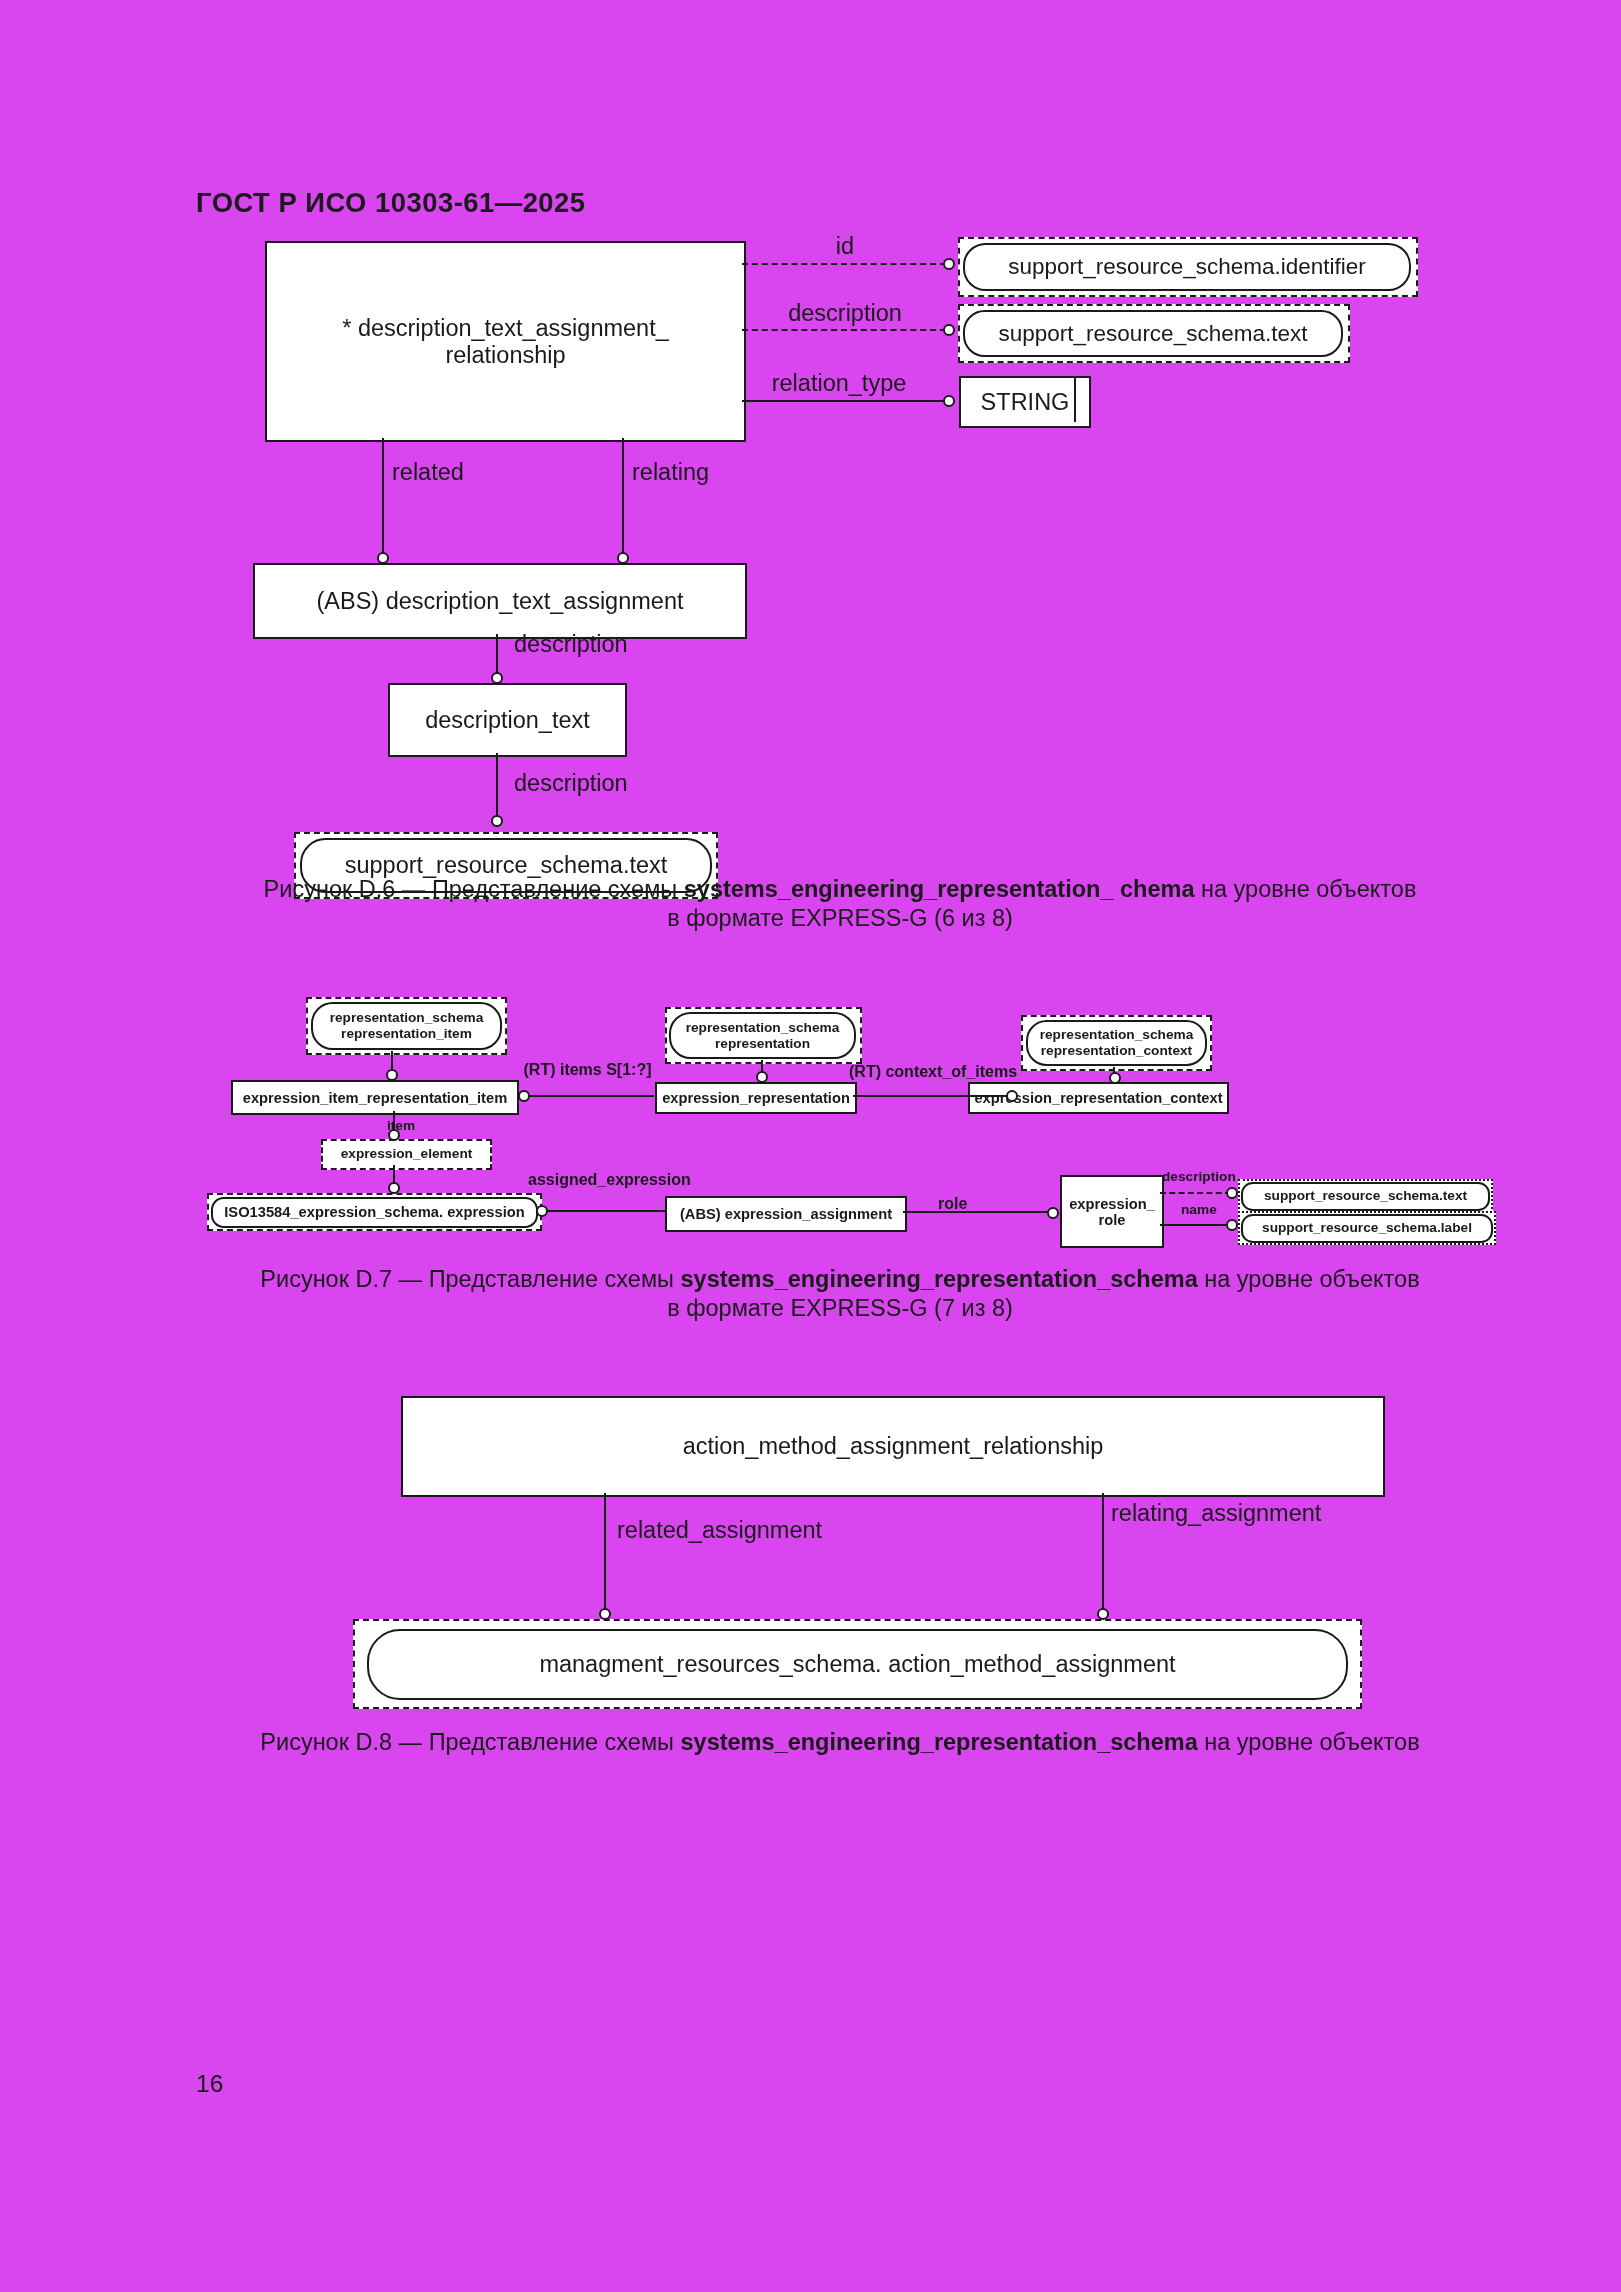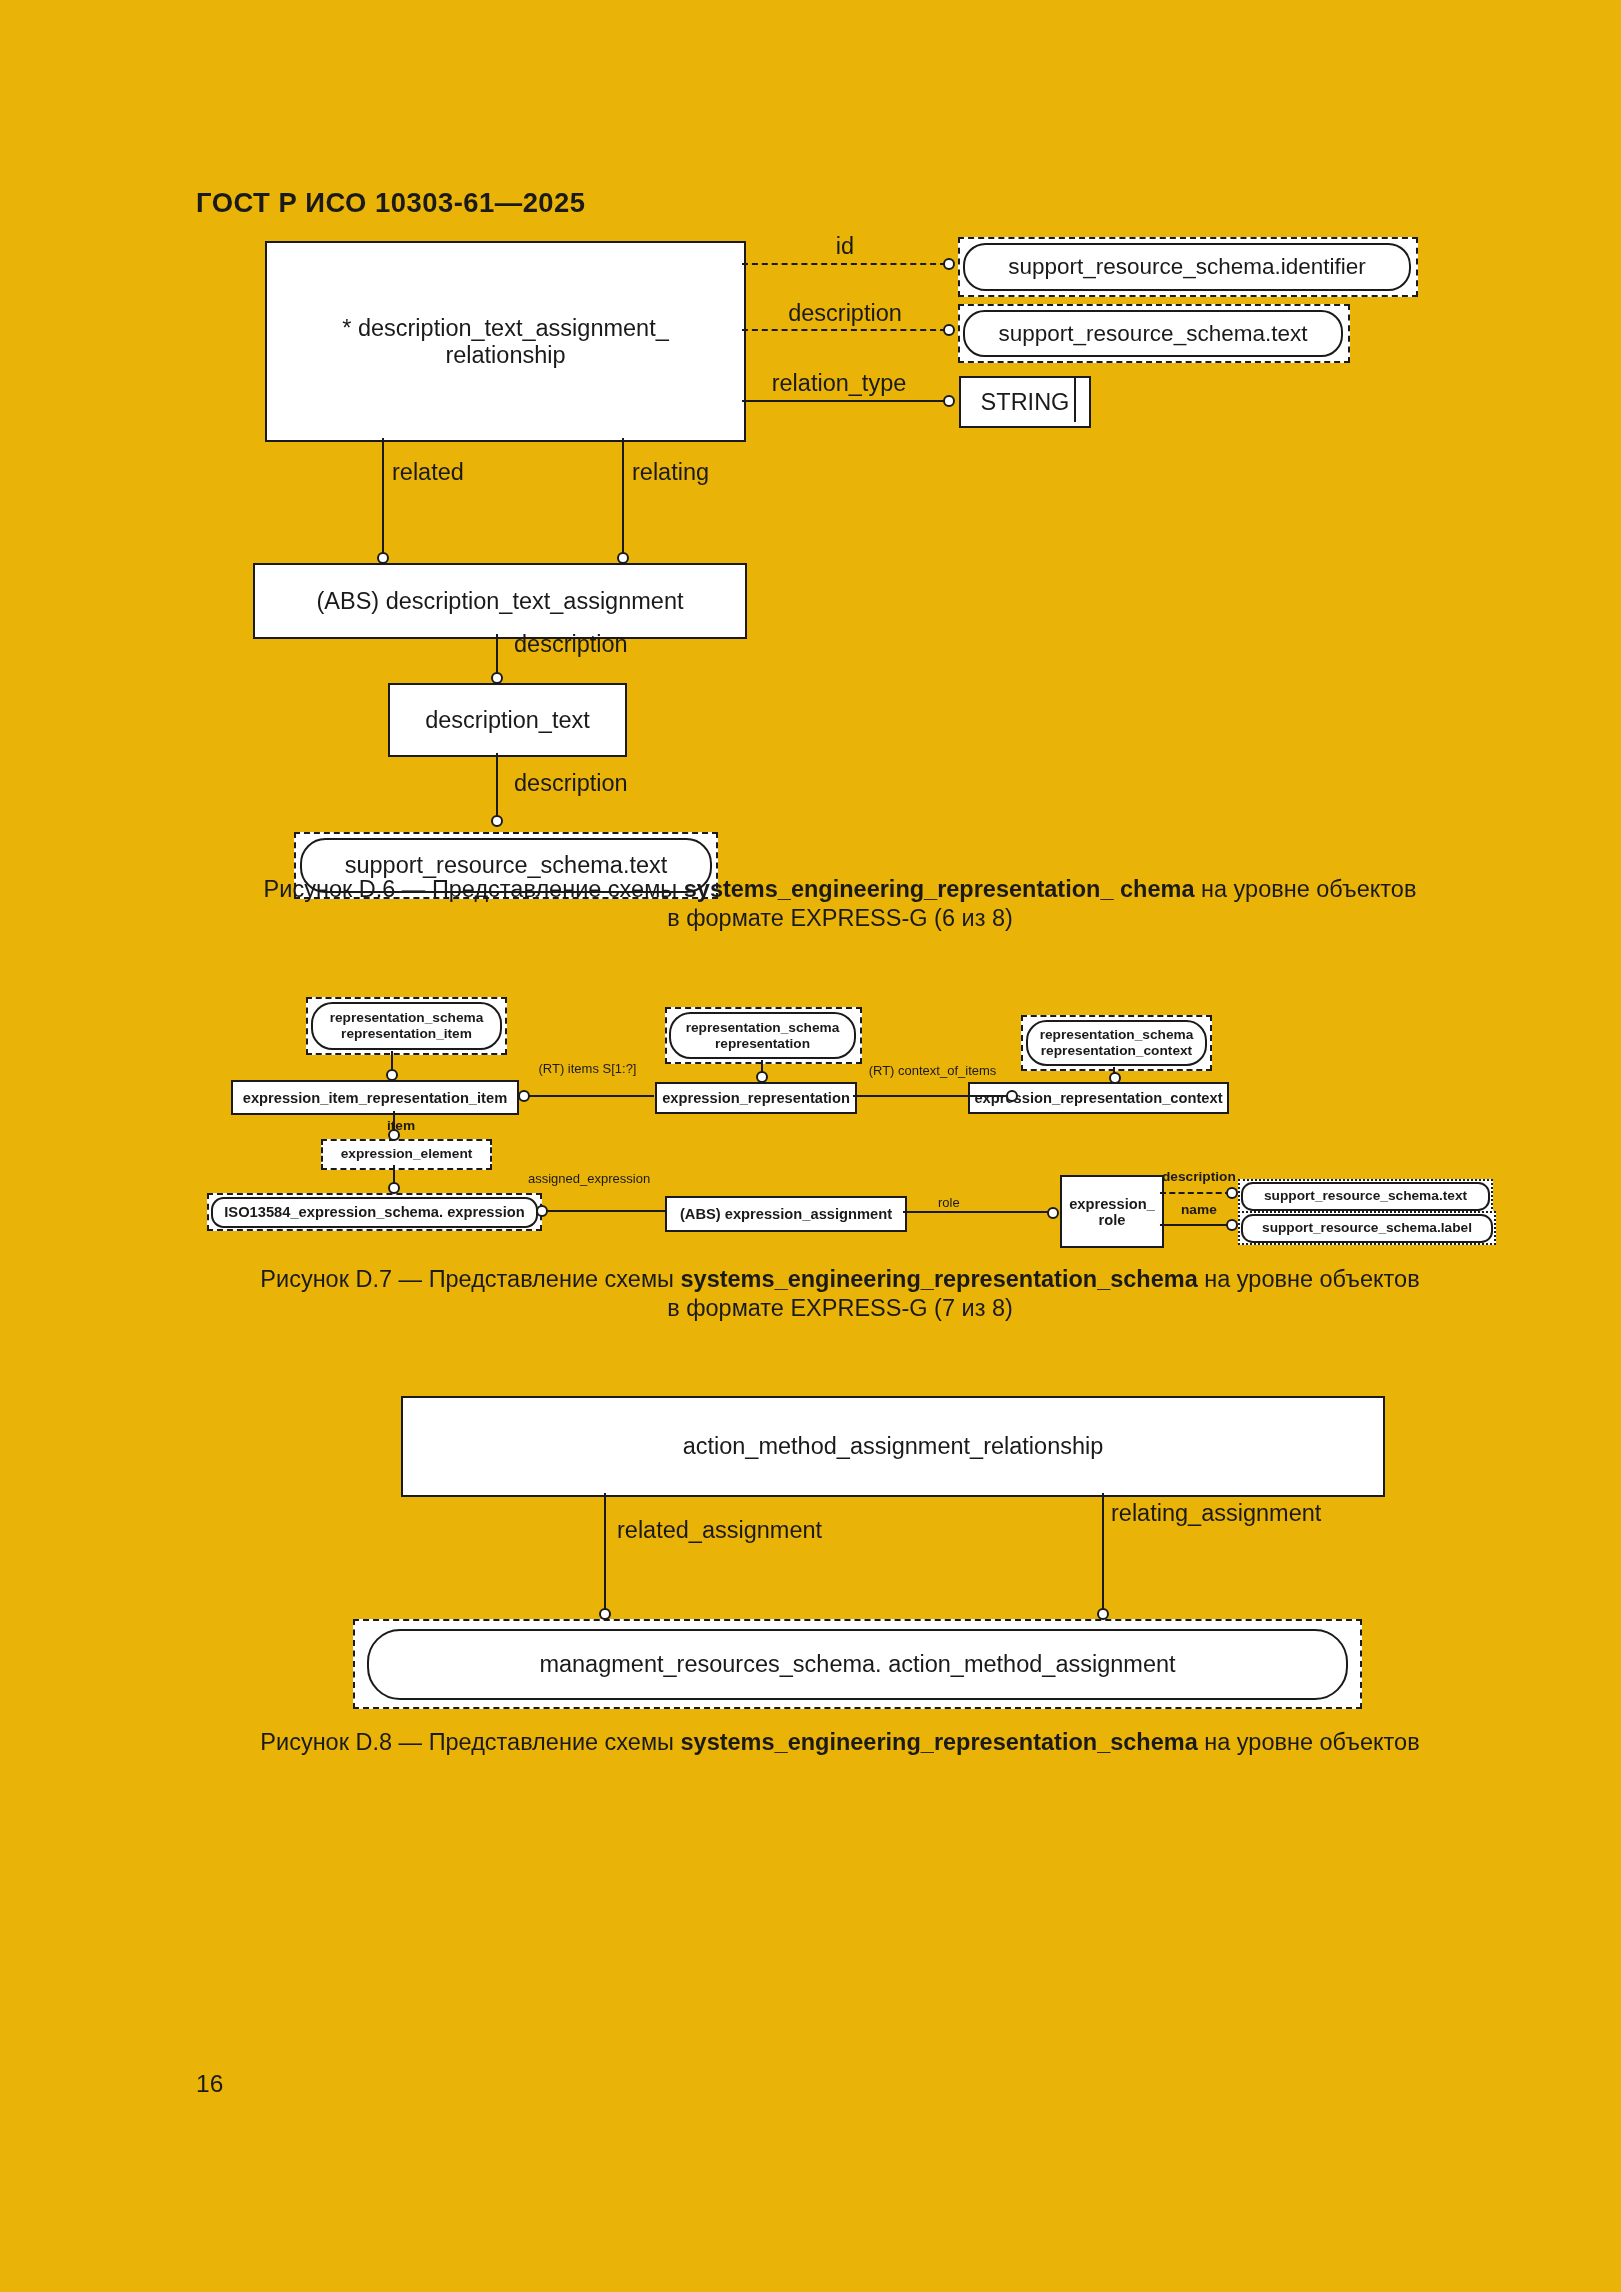--- a/index.html
+++ b/index.html
@@ -1,20 +1,20 @@
 <!DOCTYPE html>
 <html><head>
 <meta charset="utf-8">
 <style>
   html,body { margin:0; padding:0; background:#e8e8e8; }
   .page {
     position:relative;
     width:1621px; height:2293px;
     margin:0 auto;
-    background:#eab308;
+    background:#d946ef;
     font-family:"Liberation Sans", sans-serif;
     color:#1a1a1a;
     overflow:hidden;
   }
   .hdr { position:absolute; font-weight:bold; font-size:27.4px; letter-spacing:0.5px; }
   .pageno { position:absolute; font-size:24.5px; }
 
   .box {
     position:absolute; border:2px solid #1a1a1a; background:#fff;
     display:flex; align-items:center; justify-content:center;
@@ -33,21 +33,21 @@
   }
   .hline  { position:absolute; border-top:2px solid #1a1a1a; height:0; }
   .hline.dashed { border-top-style:dashed; }
   .vline  { position:absolute; border-left:2px solid #1a1a1a; width:0; }
   .circle {
     position:absolute; width:7.8px; height:7.8px; border:2px solid #1a1a1a;
     border-radius:50%; background:#fff; z-index:3;
   }
   .lbl { position:absolute; white-space:nowrap; }
   .lbl-lg { font-size:23.5px; }
-  .lbl-sm { font-size:13px; font-weight:normal; }
+  .lbl-sm { font-size:16px; font-weight:bold; }
   .lbl-xs { font-size:13.7px; font-weight:bold; }
   .ctr { text-align:center; }
   .fs24 { font-size:23.5px; }
   .fs23 { font-size:22.5px; }
   .fs15 { font-size:14.7px; font-weight:bold; }
   .fs14 { font-size:13.7px; font-weight:bold; line-height:15.7px; }
   .thick { border-width:2.9px; }
   .caption { position:absolute; left:59px; width:1562px; text-align:center; font-size:23.5px; line-height:29px; }
   .caption .b { font-weight:bold; }
   .dblbar { position:absolute; border-left:2px solid #1a1a1a; width:0; }

